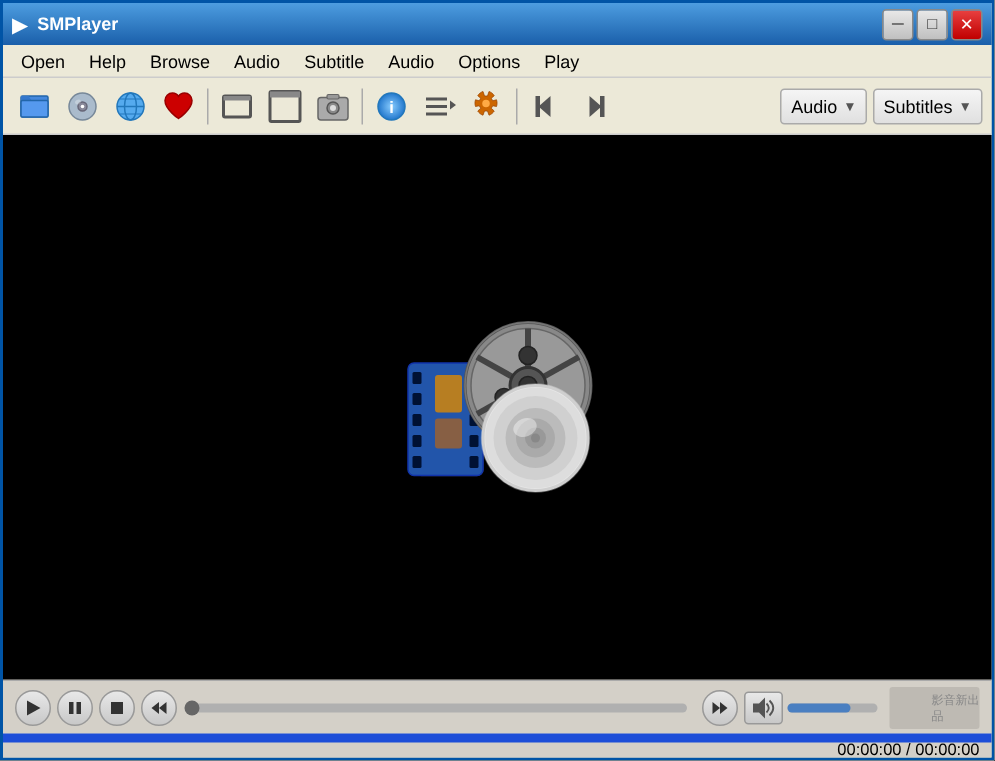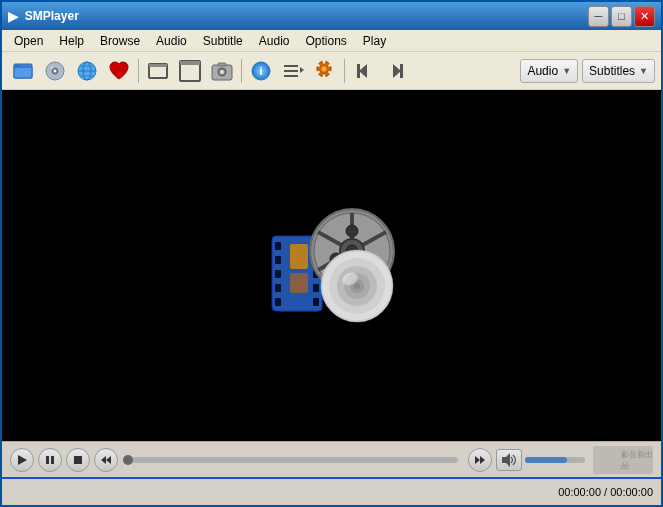--- a/index.html
+++ b/index.html
@@ -193,26 +193,26 @@
       position: relative;
     }
     .volume-fill {
       width: 70%;
       height: 100%;
       background: #4a7fc1;
       border-radius: 3px;
     }
     .status-bar {
       background: #d4d0c8;
-      height: 28px;
+      height: 16px;
       display: flex;
       align-items: center;
       justify-content: flex-end;
       padding: 0 8px;
-      border-top: 2px solid #1d4ed8;
+      border-top: 6px solid #1d4ed8;
       flex-shrink: 0;
     }
     .status-time {
       font-size: 11px;
       color: #000;
     }
     
     svg { display: block; }
   </style>
 </head>

